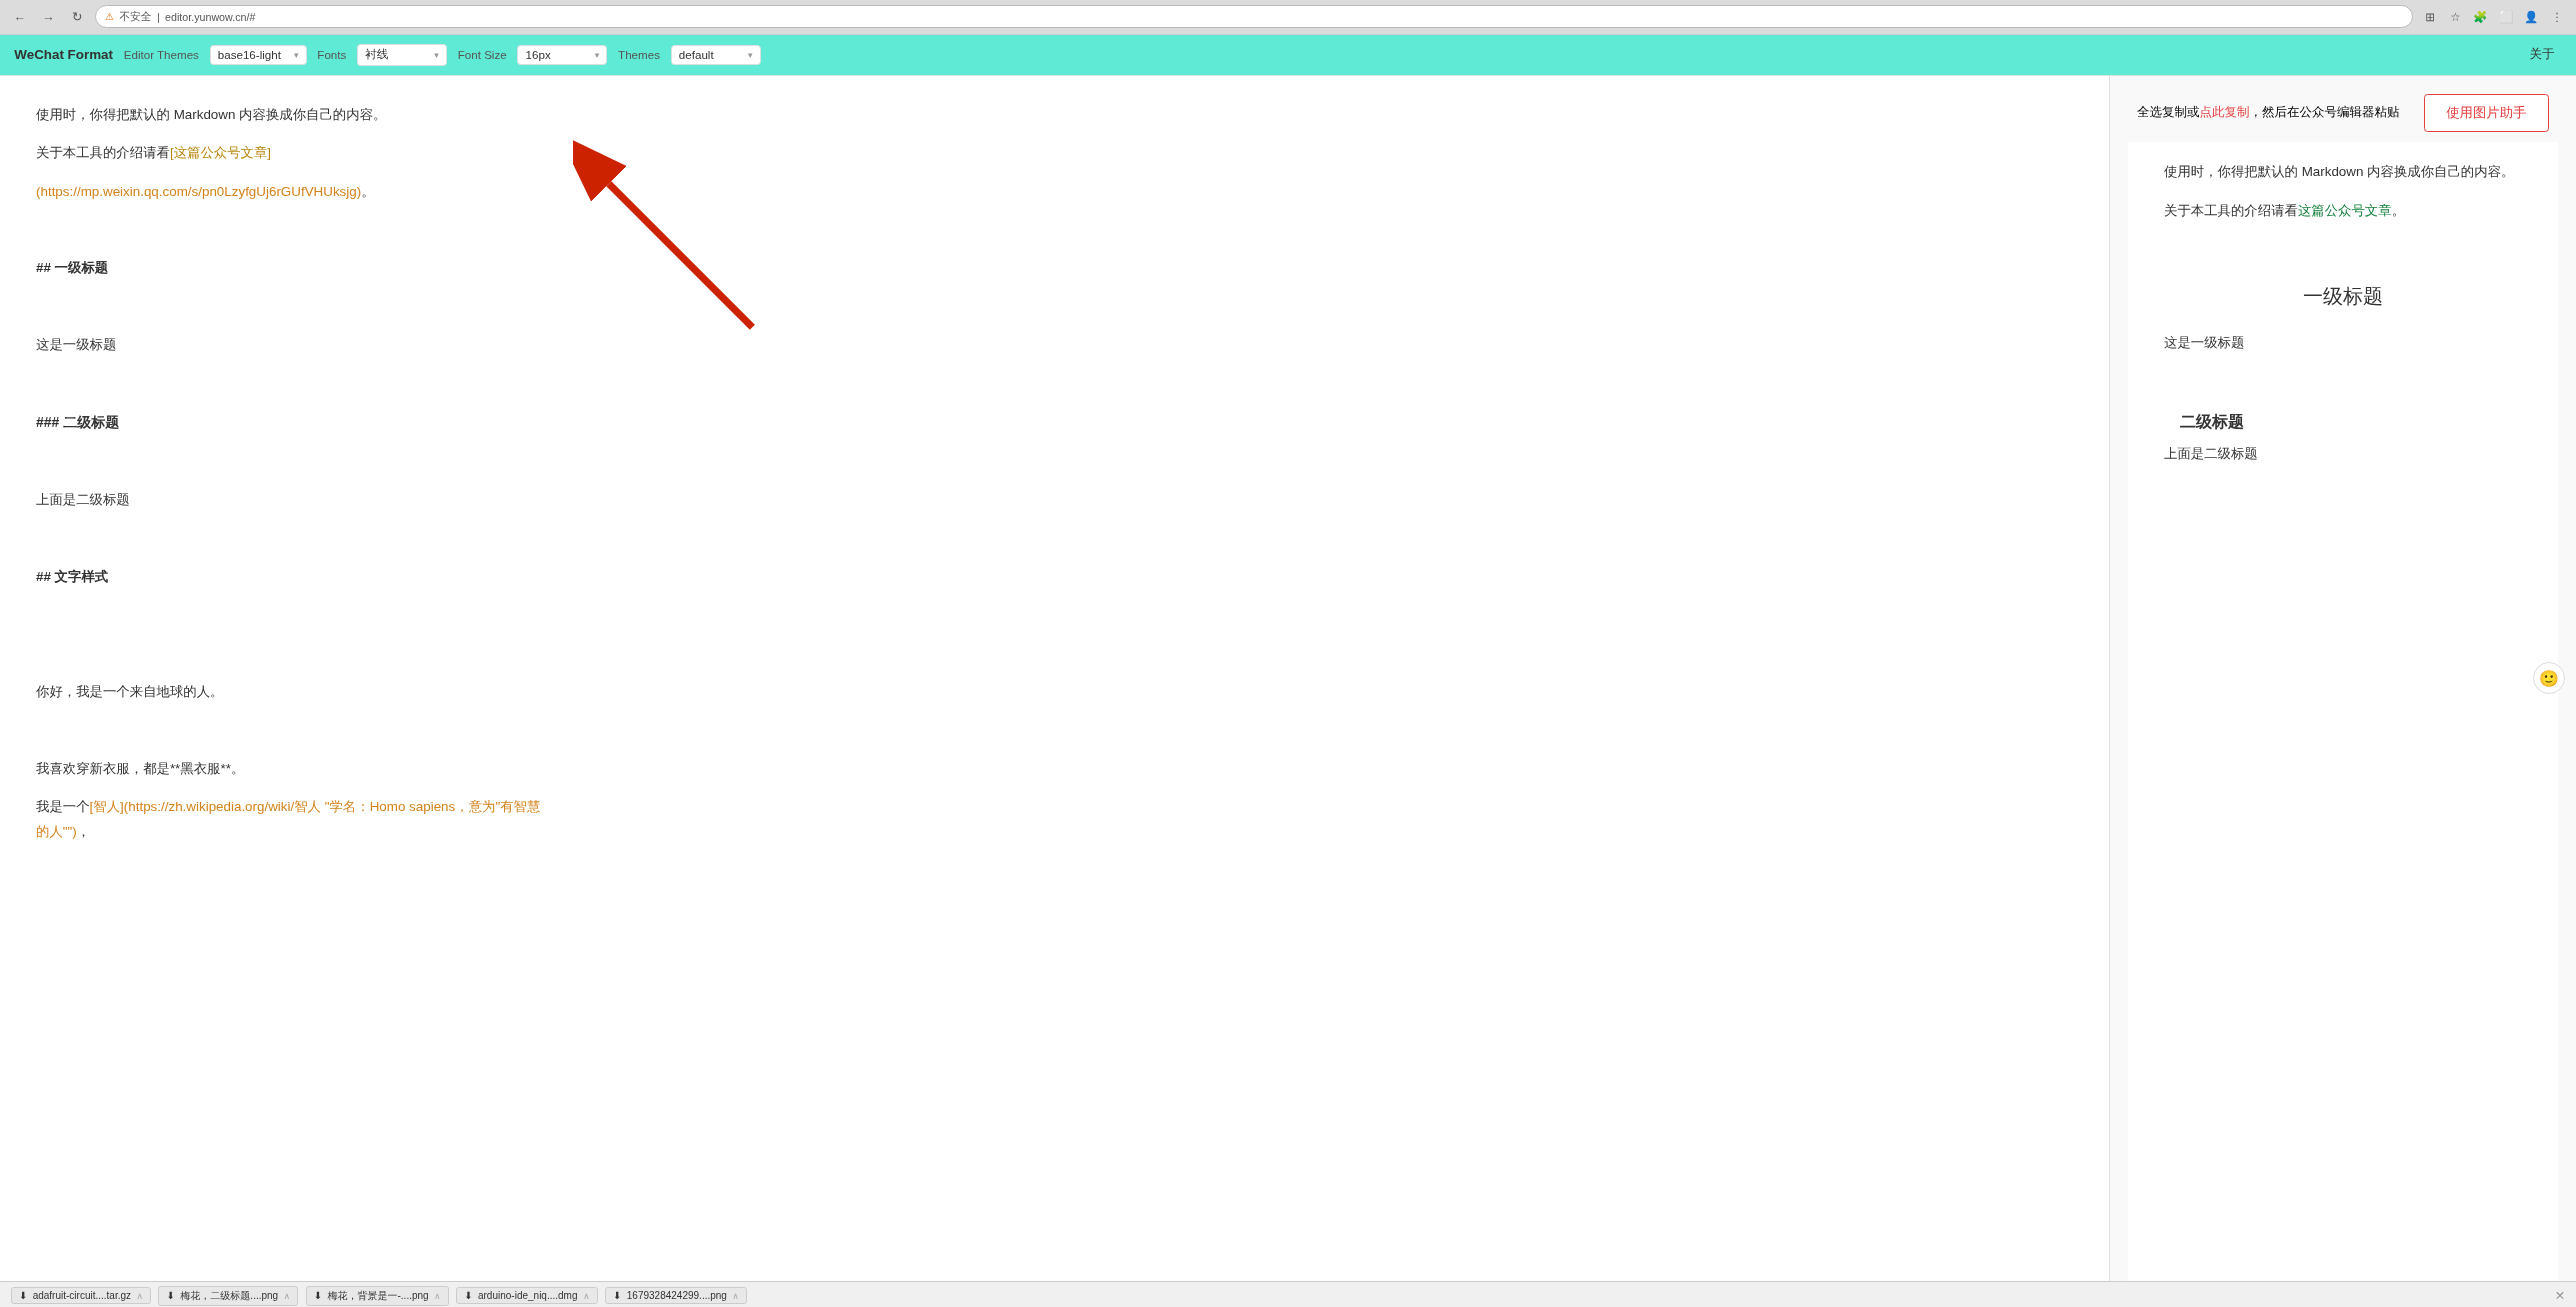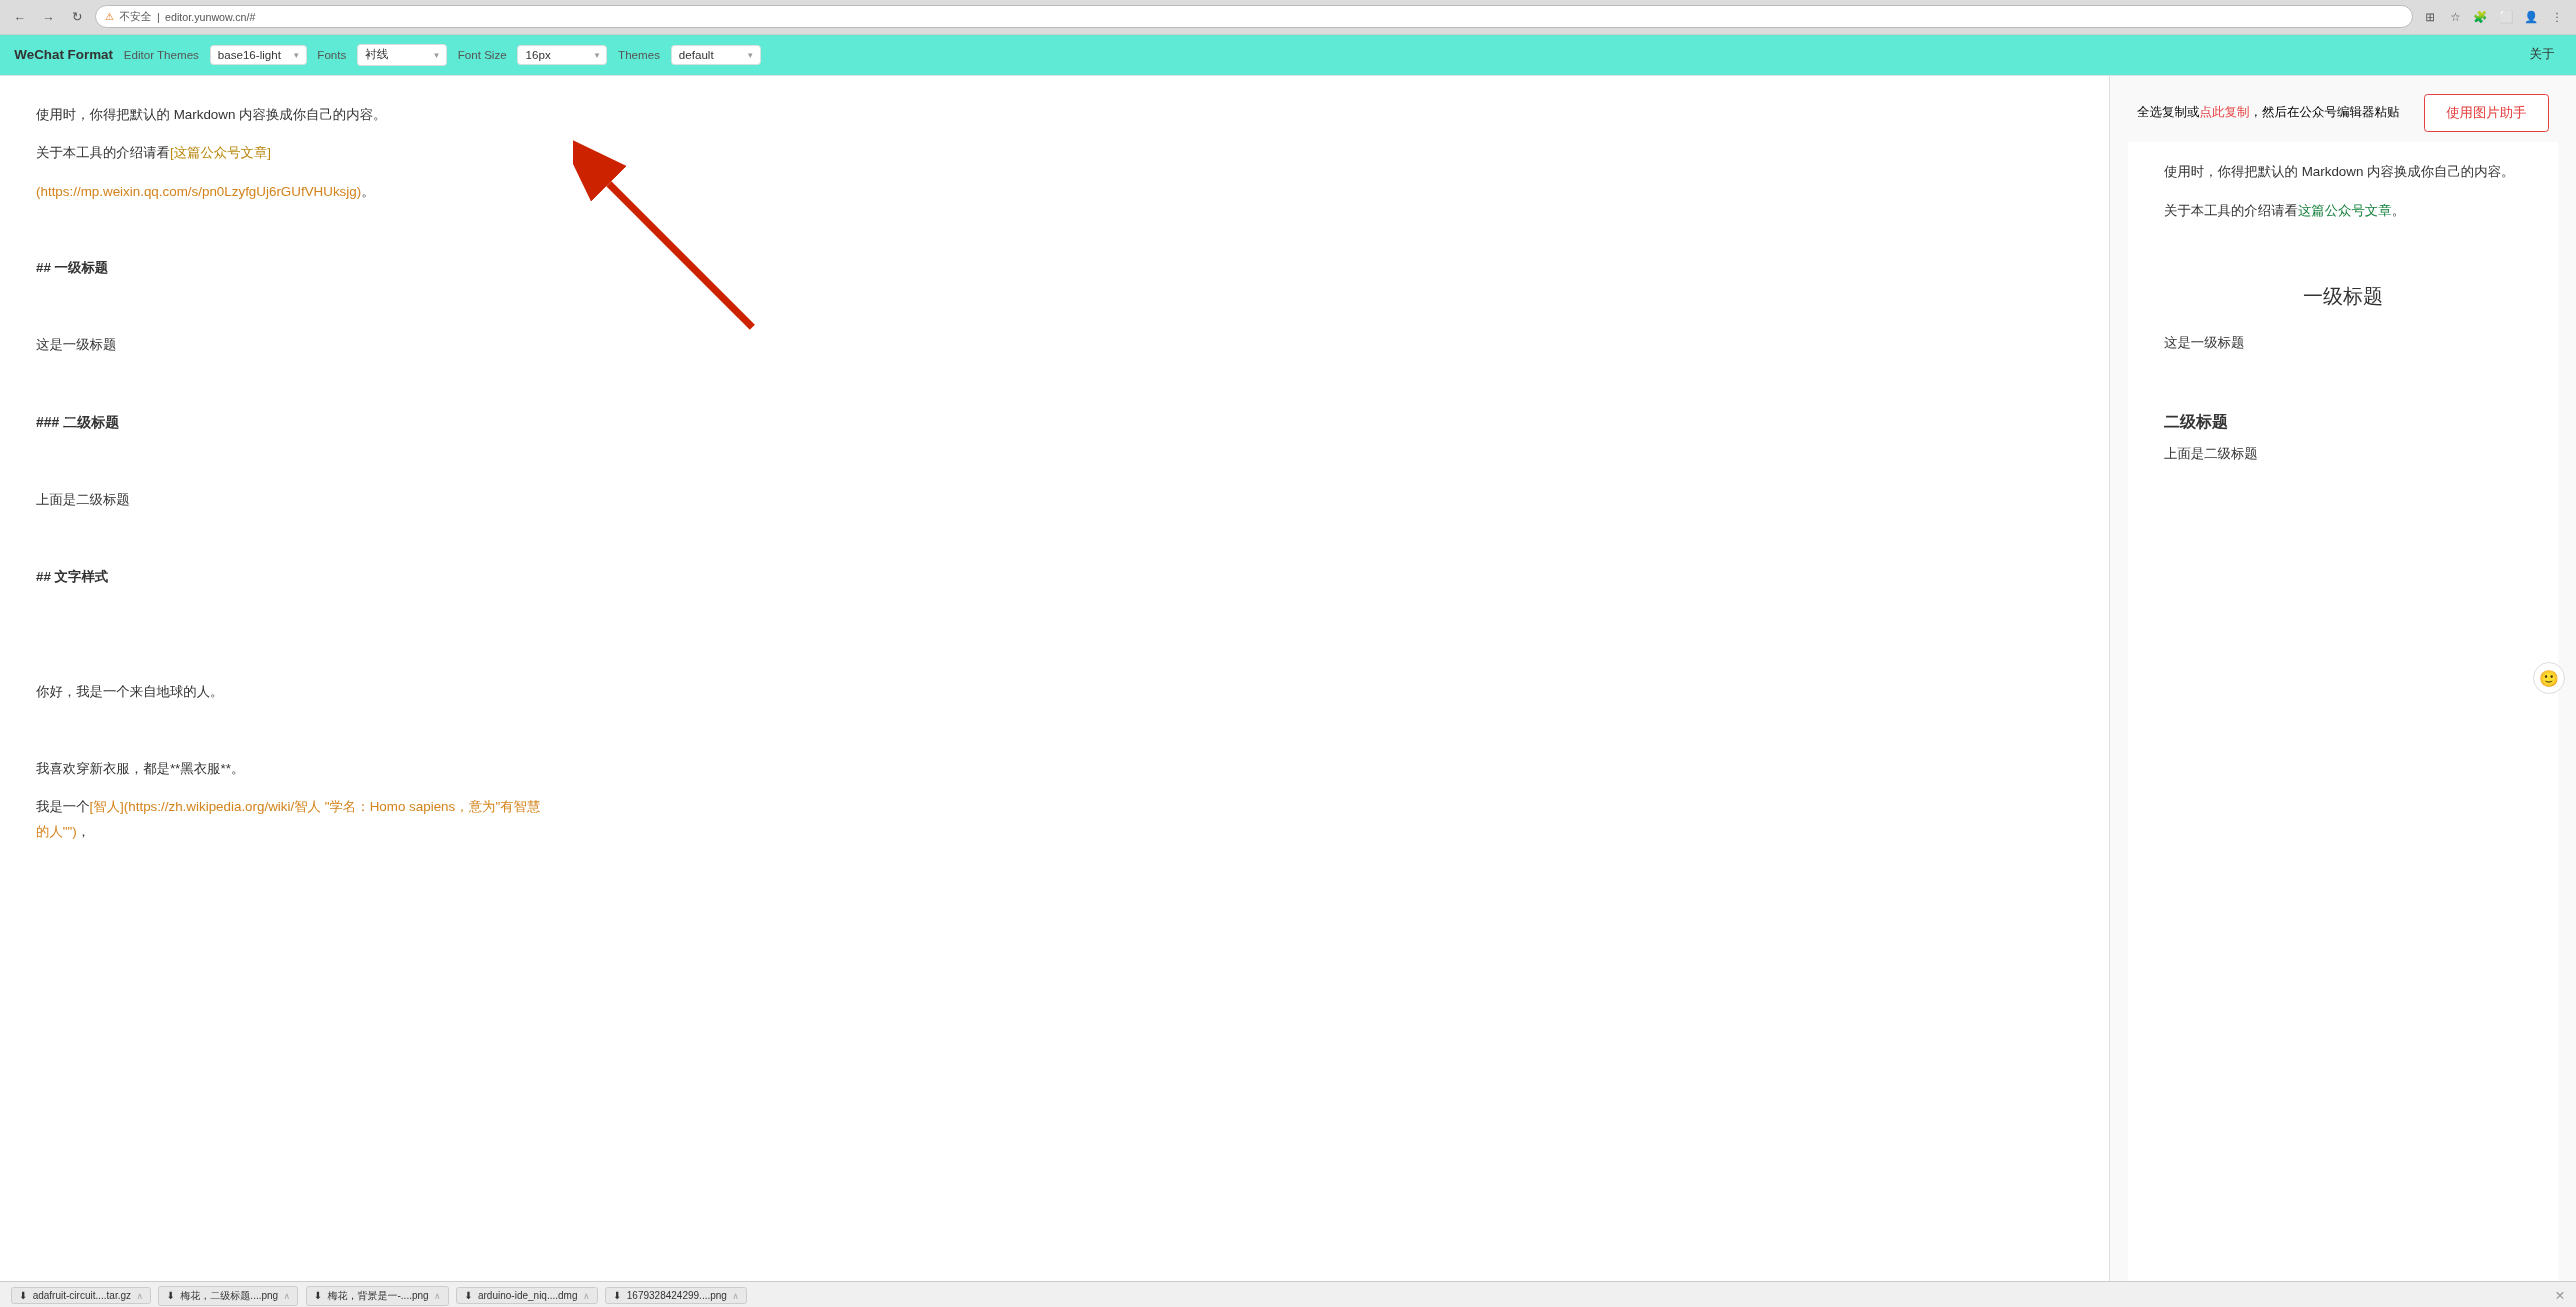--- a/index.html
+++ b/index.html
@@ -35,21 +35,21 @@
 
     
     .preview-panel { width: 466px; background: #f9f9f9; display: flex; flex-direction: column; }
     .preview-top-bar { padding: 18px 27px 10.7px; display: flex; align-items: center; justify-content: space-between; }
     .copy-link { color: #e53e3e; text-decoration: none; }
     .use-image-btn { border: 1.8px solid #e53e3e; color: #e53e3e; background: white; padding: 9px 21.5px; font-size: 13.4px; border-radius: 3.6px; cursor: pointer; white-space: nowrap; }
     .preview-content { flex: 1; overflow-y: auto; padding: 18px 36px; background: white; margin: 0 18px; }
     .preview-content p { margin-bottom: 14.3px; font-size: 13.4px; line-height: 1.8; color: #333; }
     .preview-link { color: #15803d; text-decoration: none; }
     .preview-h1 { font-size: 20px; font-weight: normal; text-align: center; margin: 21.5px 0; color: #333; }
-    .preview-h2 { font-size: 16px; font-weight: bold; margin: 18px 0 9px; color: #333; }
+    .preview-h2 { font-size: 16px; font-weight: bold; margin: 18px 16px 9px; color: #333; }
     .preview-p { font-size: 13.4px; line-height: 1.8; color: #333; margin-bottom: 10.7px; }
 
     
     .status-bar { background: #3a3a3a; height: 29px; display: flex; align-items: center; padding: 0 10.7px; gap: 14.3px; }
     .status-item-download { display: flex; align-items: center; gap: 7.2px; background: #4a4a4a; border-radius: 2.7px; padding: 1.8px 7.2px; }
     .status-chevron { font-size: 9px; color: #aaa; cursor: pointer; }
 
     
     .arrow-svg { position: absolute; top: 0; left: 0; pointer-events: none; z-index: 10; }
 

